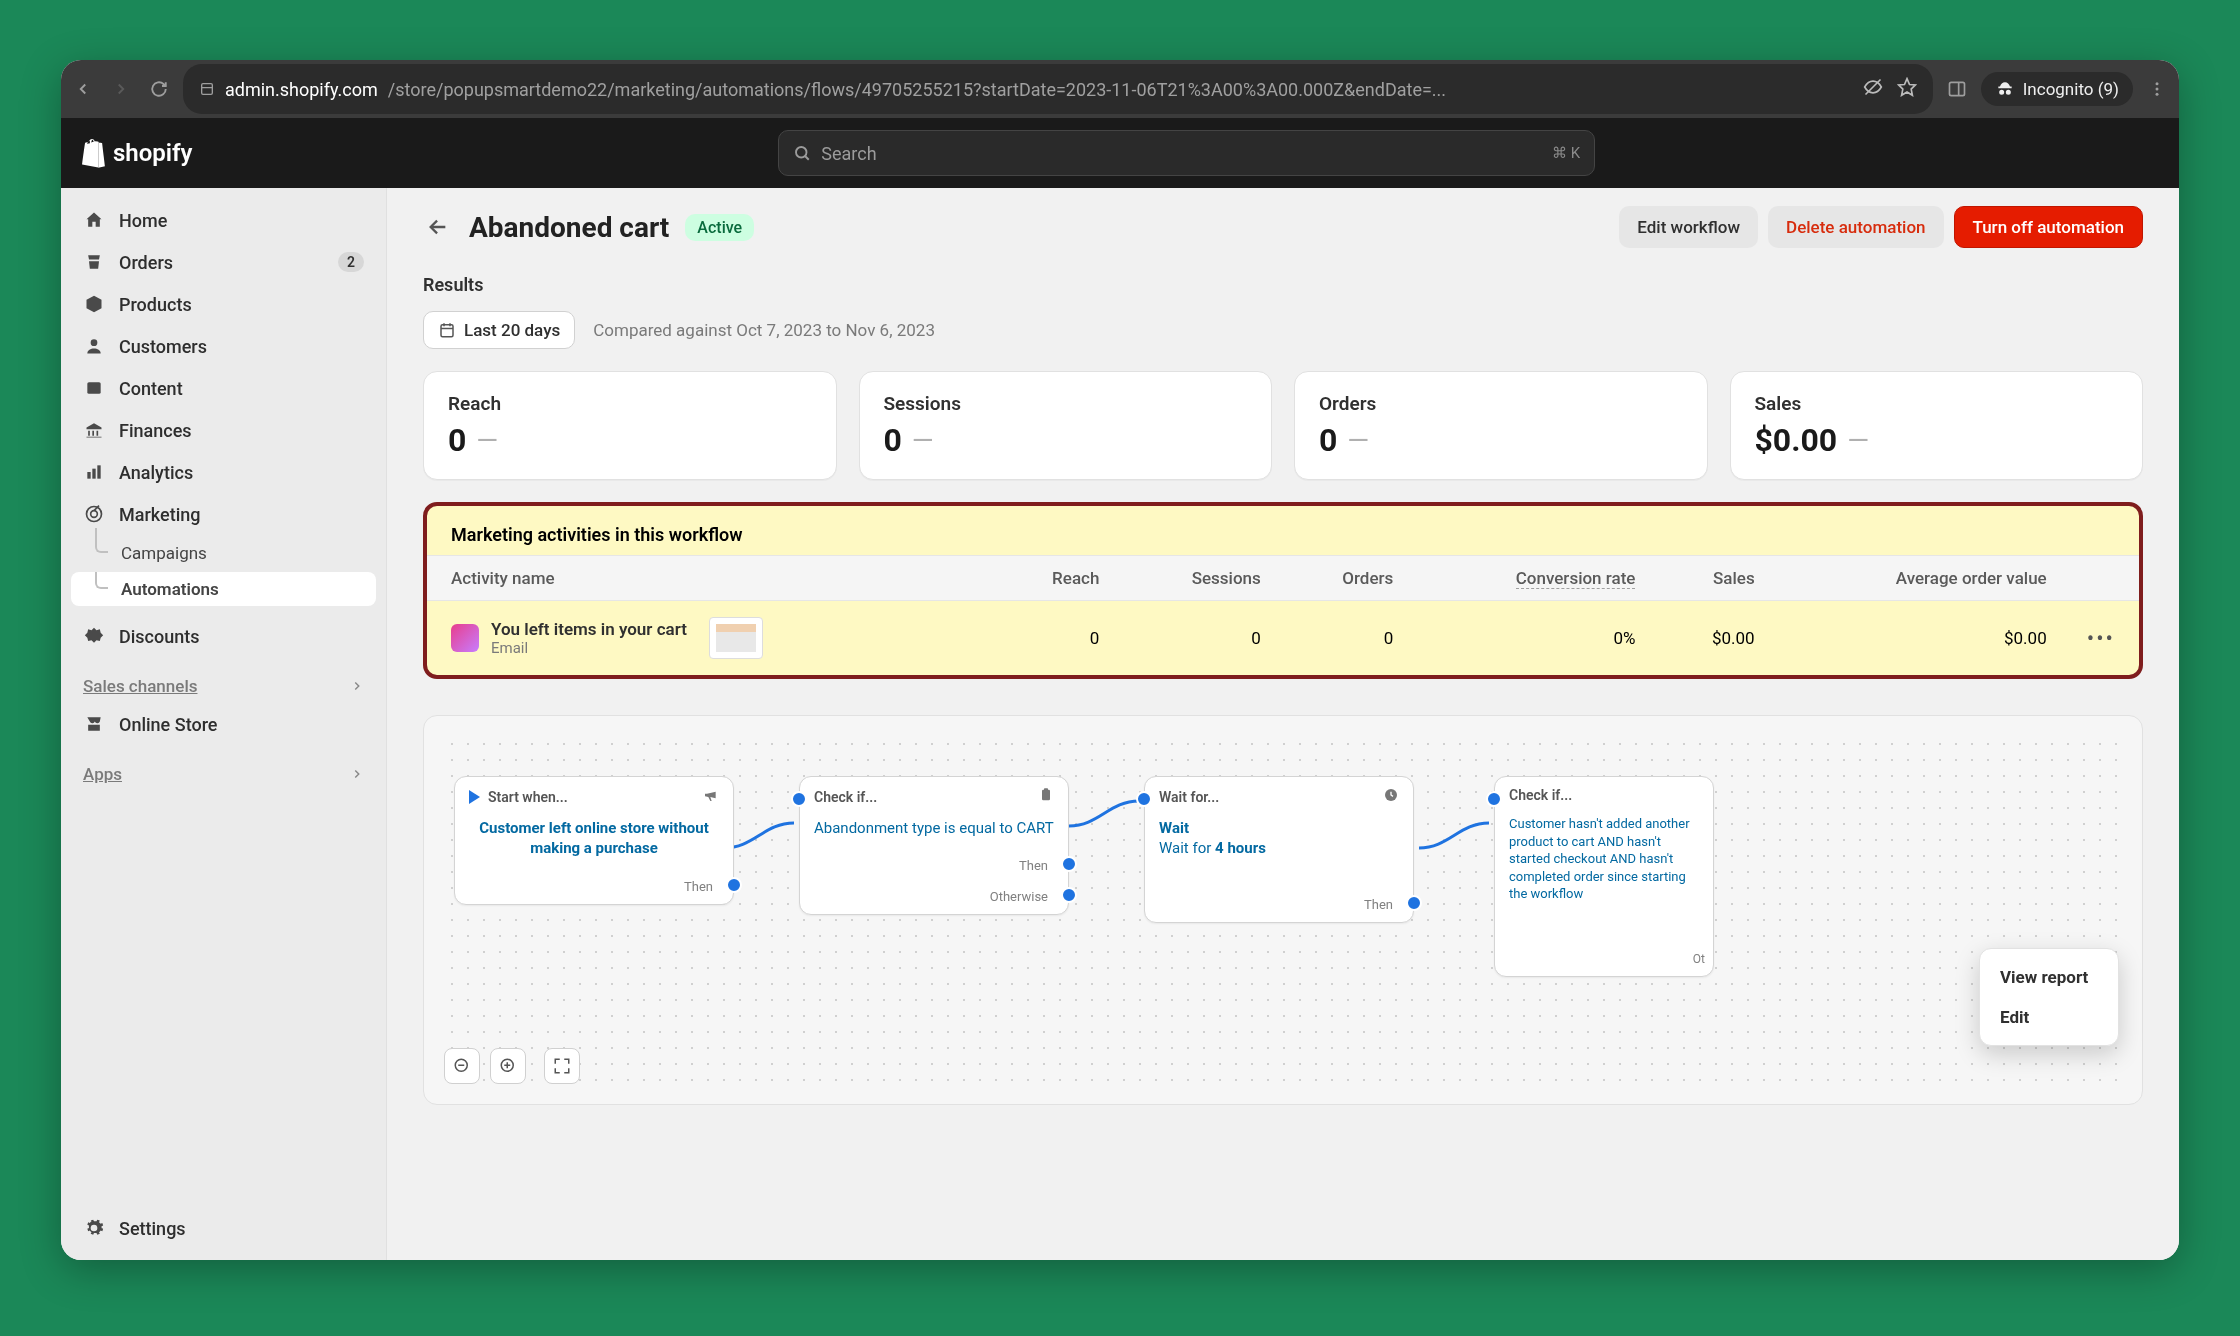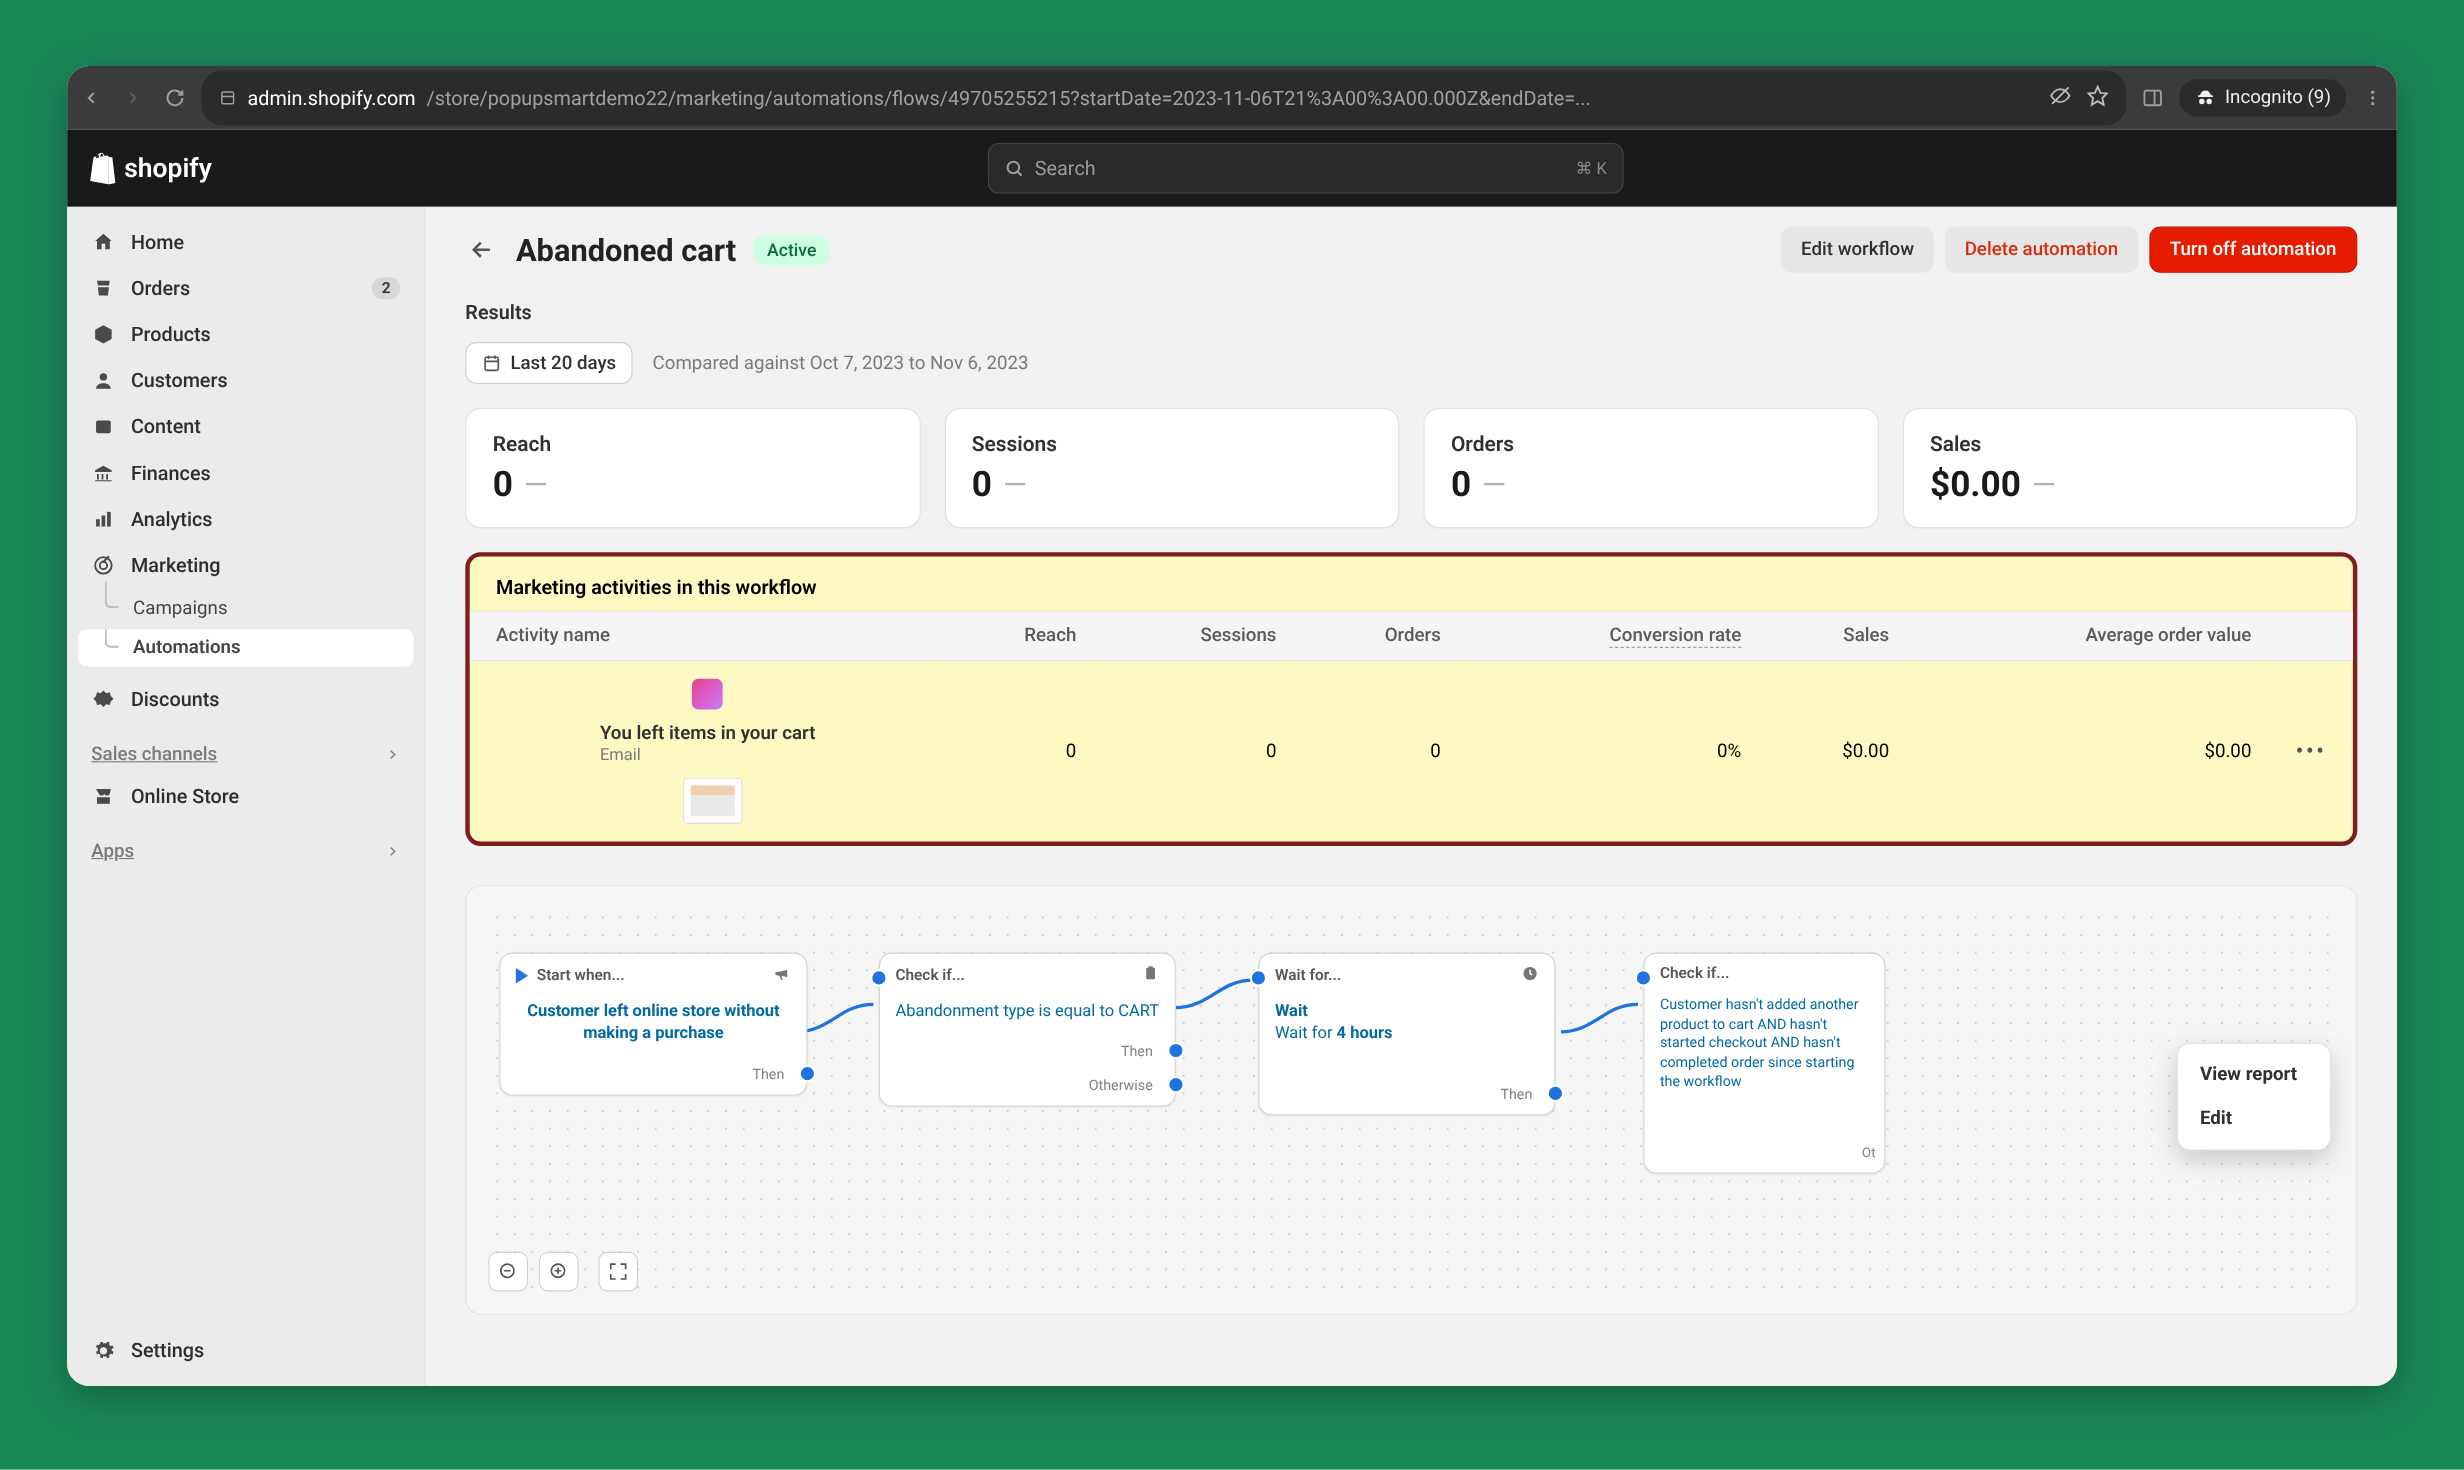--- a/index.html
+++ b/index.html
@@ -16,21 +16,21 @@
 .url-bar .path { color: #a0a0a0; white-space: nowrap; overflow: hidden; text-overflow: ellipsis; flex: 1; }
 .url-right { display: flex; align-items: center; gap: 14px; color: #bbb; }
 .chrome-right { display: flex; align-items: center; gap: 14px; }
 .incognito-chip { display: flex; align-items: center; gap: 8px; background: #2b2b2b; border-radius: 19px; padding: 7px 14px; color: #eee; font-size: 17px; }
 
 
 .shopify-top { height: 70px; background: #1a1a1a; display: flex; align-items: center; padding: 0 18px; gap: 20px; }
 .shopify-logo { display: flex; align-items: center; gap: 8px; color: #fff; font-weight: 600; font-size: 24px; }
 .shopify-logo svg { width: 26px; height: 30px; }
 .search-wrap { flex: 1; display: flex; justify-content: center; }
-.search-box { width: 578px; height: 46px; background: #2a2a2a; border: 1px solid #444; border-radius: 10px; display: flex; align-items: center; padding: 0 14px; gap: 10px; color: #9b9b9b; font-size: 18px; }
+.search-box { width: 817px; height: 46px; background: #2a2a2a; border: 1px solid #444; border-radius: 10px; display: flex; align-items: center; padding: 0 14px; gap: 10px; color: #9b9b9b; font-size: 18px; }
 .search-box .kbd { margin-left: auto; color: #8a8a8a; font-size: 15px; }
 .top-right { display: flex; align-items: center; gap: 14px; }
 .bell-btn { width: 44px; height: 44px; background: #2a2a2a; border-radius: 10px; display: flex; align-items: center; justify-content: center; color: #d0d0d0; cursor: pointer; }
 .store-chip { height: 44px; background: #2a2a2a; border-radius: 10px; display: flex; align-items: center; padding: 0 6px 0 14px; gap: 10px; color: #e4e4e4; font-size: 17px; max-width: 260px; overflow: hidden; white-space: nowrap; text-overflow: ellipsis; cursor: pointer; }
 .store-avatar { width: 32px; height: 32px; background: #32c6ff; border-radius: 6px; display: flex; align-items: center; justify-content: center; font-size: 12px; font-weight: 700; color: #003a52; flex-shrink: 0; }
 
 
 .body { display: flex; height: calc(100% - 128px); position: relative; }
 .sidebar { width: 326px; background: #ebebeb; height: 100%; display: flex; flex-direction: column; border-right: 1px solid #e0e0e0; }
 .nav-list { padding: 12px 10px 0 10px; display: flex; flex-direction: column; gap: 2px; }
@@ -68,21 +68,21 @@
 .metric-dash { color: #b0b0b0; font-weight: 400; font-size: 28px; }
 
 .activity-card { background: #fef9c3; border: 4px solid #7f1d1d; border-radius: 14px; margin-bottom: 36px; overflow: hidden; }
 .activity-head { padding: 18px 24px 10px 24px; font-size: 18px; font-weight: 600; }
 .tbl { width: 100%; font-size: 17px; border-collapse: collapse; }
 .tbl th { text-align: right; font-weight: 500; color: #5a5a5a; padding: 12px 16px; background: #f5f5f5; border-bottom: 1px solid #e6e6e6; border-top: 1px solid #e6e6e6; }
 .tbl th:first-child { text-align: left; padding-left: 24px; }
 .tbl th.underline span { border-bottom: 1px dashed #a0a0a0; }
 .tbl td { text-align: right; padding: 16px; border-bottom: none; }
 .tbl td:first-child { text-align: left; padding-left: 24px; }
-.activity-name-cell { display: flex; align-items: center; gap: 12px; flex-direction: column; }
+.activity-name-cell { display: flex; align-items: center; gap: 12px; }
 .act-icon { width: 28px; height: 28px; background: linear-gradient(135deg,#e83e8c,#c77dff); border-radius: 6px; }
 .act-txt { display: flex; flex-direction: column; }
 .act-title { font-weight: 600; color: #303030; }
 .act-sub { font-size: 15px; color: #7a7a7a; }
 .thumb { width: 54px; height: 42px; background: #fff; border: 1px solid #ddd; border-radius: 4px; margin-left: 10px; position: relative; }
 .thumb::after { content: ""; position: absolute; left: 6px; top: 6px; right: 6px; bottom: 6px; background: linear-gradient(#f0d0b0 30%, #e8e8e8 30%); }
 .more-btn { color: #555; cursor: pointer; font-size: 22px; letter-spacing: 2px; padding: 0 8px; }
 
 .popup-menu { position: absolute; right: 60px; top: 760px; background: #fff; border-radius: 12px; box-shadow: 0 8px 24px rgba(0,0,0,0.18); border: 1px solid #e2e2e2; padding: 8px 0; min-width: 140px; z-index: 100; }
 .popup-item { padding: 10px 20px; font-size: 17px; color: #303030; cursor: pointer; font-weight: bold; }

